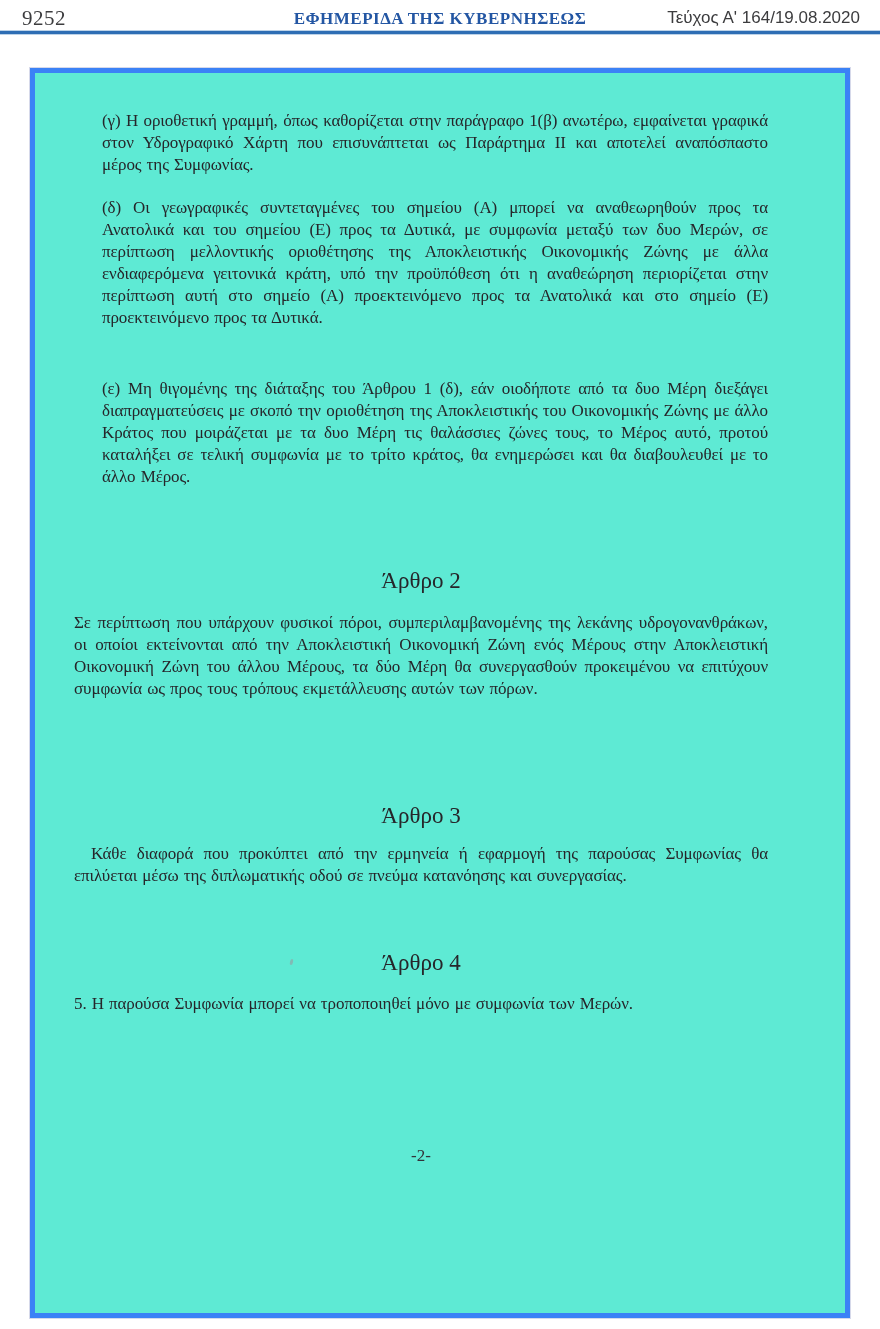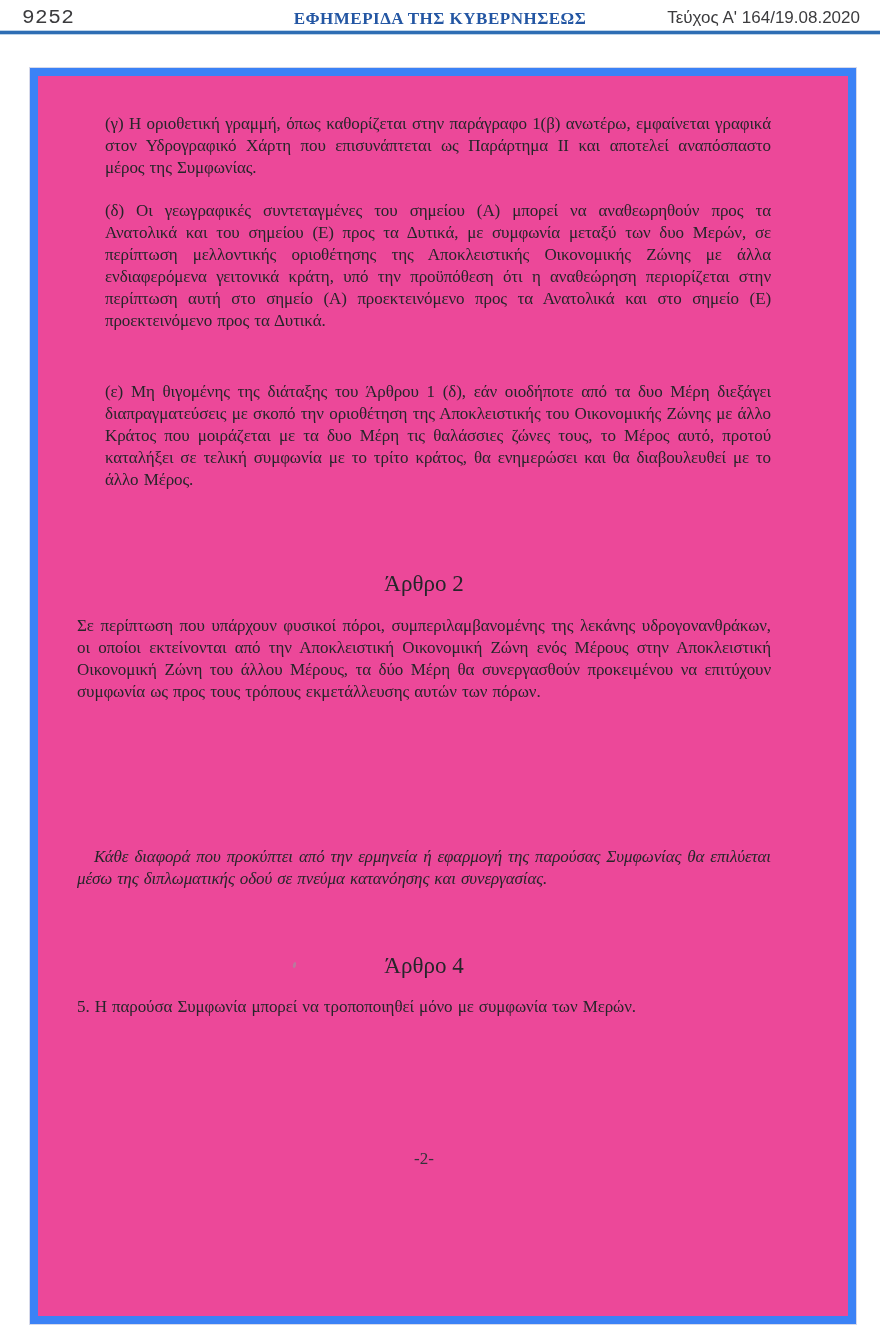--- a/index.html
+++ b/index.html
@@ -19,21 +19,21 @@
   
   .header {
     position: absolute;
     top: 0; left: 0;
     width: 880px;
     height: 31px;
   }
   .header .page-num {
     position: absolute;
     left: 22px; top: 6px;
-    font-family: Liberation Mono, monospace;
+    font-family: Liberation Serif, serif;
     font-size: 21px;
     color: #3c3c3e;
     letter-spacing: 0.5px;
   }
   .header .gazette-title {
     position: absolute;
     left: 0; right: 0; top: 9px;
     text-align: center;
     font-family: "Liberation Serif", "DejaVu Serif", serif;
     font-weight: bold;
@@ -56,22 +56,22 @@
     background: #2e6db4;
     box-shadow: 0 1px 0 #bcd2e8, 0 -1px 0 #bcd2e8;
   }
 
   
   .doc-box {
     position: absolute;
     left: 30px; top: 68px;
     width: 810px;  
     height: 1240px;
-    border: 8px solid #3b82f6;
-    background: #ec4899;
+    border: 5px solid #3b82f6;
+    background: #5eead4;
     box-shadow: 0 0 0 1px #d6d9ea;
   }
   .doc-box .abs { position: absolute; }
 
   .para {
     font-size: 17px;
     line-height: 22px;
     text-align: justify;
     letter-spacing: -0.1px;
     word-spacing: 1px;
@@ -80,21 +80,21 @@
   .para-indented-block { left: 67px; width: 666px; }
   .para-wide-block     { left: 39px; width: 694px; }
 
   .article-heading {
     left: 39px; width: 694px;
     font-size: 23px;
     line-height: 22px;
     text-align: center;
     color: #26262a;
   }
-  .first-line-indent { text-indent: 17px; font-style: italic; }
+  .first-line-indent { text-indent: 17px; }
 
   .page-label {
     left: 39px; width: 694px;
     text-align: center;
     font-size: 17px;
     color: #33333a;
   }
 
   .scan-speck {
     position: absolute;
@@ -121,20 +121,21 @@
   <div class="abs para para-indented-block" style="top:37px">(γ) Η οριοθετική γραμμή, όπως καθορίζεται στην παράγραφο 1(β) ανωτέρω, εμφαίνεται γραφικά στον Υδρογραφικό Χάρτη που επισυνάπτεται ως Παράρτημα ΙΙ και αποτελεί αναπόσπαστο μέρος της Συμφωνίας.</div>
 
   <div class="abs para para-indented-block" style="top:124px">(δ) Οι γεωγραφικές συντεταγμένες του σημείου (Α) μπορεί να αναθεωρηθούν προς τα Ανατολικά και του σημείου (Ε) προς τα Δυτικά, με συμφωνία μεταξύ των δυο Μερών, σε περίπτωση μελλοντικής οριοθέτησης της Αποκλειστικής Οικονομικής Ζώνης με άλλα ενδιαφερόμενα γειτονικά κράτη, υπό την προϋπόθεση ότι η αναθεώρηση περιορίζεται στην περίπτωση αυτή στο σημείο (Α) προεκτεινόμενο προς τα Ανατολικά και στο σημείο (Ε) προεκτεινόμενο προς τα Δυτικά.</div>
 
   <div class="abs para para-indented-block" style="top:305px">(ε) Μη θιγομένης της διάταξης του Άρθρου 1 (δ), εάν οιοδήποτε από τα δυο Μέρη διεξάγει διαπραγματεύσεις με σκοπό την οριοθέτηση της Αποκλειστικής του Οικονομικής Ζώνης με άλλο Κράτος που μοιράζεται με τα δυο Μέρη τις θαλάσσιες ζώνες τους, το Μέρος αυτό, προτού καταλήξει σε τελική συμφωνία με το τρίτο κράτος, θα ενημερώσει και θα διαβουλευθεί με το άλλο Μέρος.</div>
 
   <div class="abs article-heading" style="top:497px">Άρθρο 2</div>
 
   <div class="abs para para-wide-block" style="top:539px">Σε περίπτωση που υπάρχουν φυσικοί πόροι, συμπεριλαμβανομένης της λεκάνης υδρογονανθράκων, οι οποίοι εκτείνονται από την Αποκλειστική Οικονομική Ζώνη ενός Μέρους στην Αποκλειστική Οικονομική Ζώνη του άλλου Μέρους, τα δύο Μέρη θα συνεργασθούν προκειμένου να επιτύχουν συμφωνία ως προς τους τρόπους εκμετάλλευσης αυτών των πόρων.</div>
 
+  <div class="abs article-heading" style="top:732px">Άρθρο 3</div>
 
   <div class="abs para para-wide-block first-line-indent" style="top:770px">Κάθε διαφορά που προκύπτει από την ερμηνεία ή εφαρμογή της παρούσας Συμφωνίας θα επιλύεται μέσω της διπλωματικής οδού σε πνεύμα κατανόησης και συνεργασίας.</div>
 
   <div class="abs article-heading" style="top:879px">Άρθρο 4</div>
 
   <div class="abs para para-wide-block" style="top:920px">
     <div>5. Η παρούσα Συμφωνία μπορεί να τροποποιηθεί μόνο με συμφωνία των Μερών.</div>
   </div>
 
   <div class="abs page-label" style="top:1073px">-2-</div>

